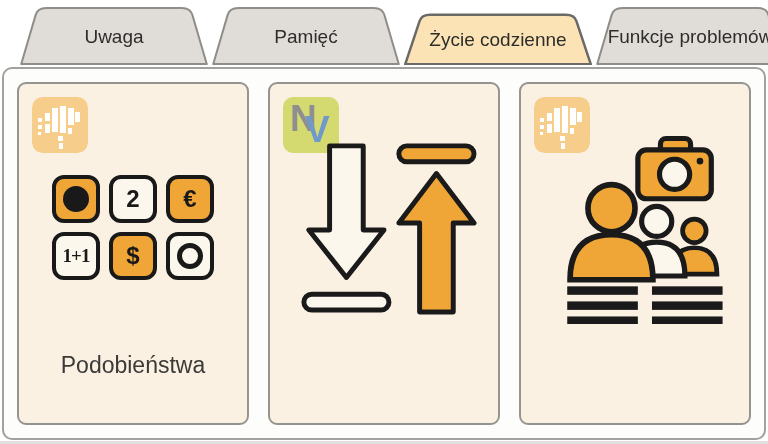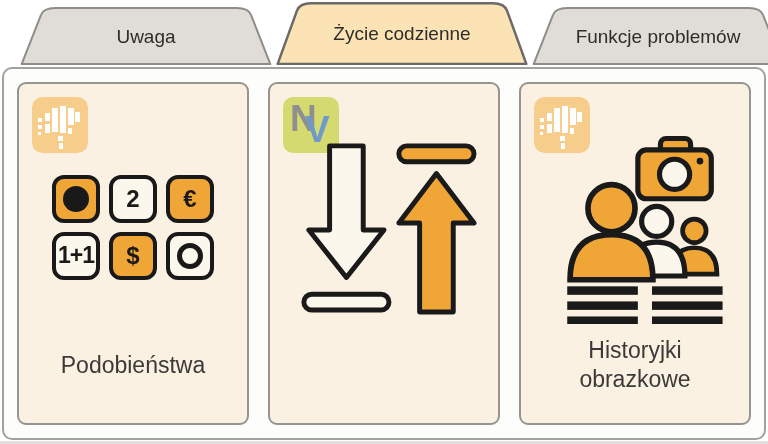--- a/index.html
+++ b/index.html
@@ -7,21 +7,21 @@
     width:768px;height:444px;position:relative;overflow:hidden;
     background:#FFFFFF;
     font-family:"Liberation Sans", sans-serif;
   }
   
   .tabs{
     position:absolute;top:0;left:20px;width:764px;height:65px;
     display:flex;gap:4px;align-items:flex-end;
   }
   .tab{flex:1 1 0;height:59px;position:relative;cursor:pointer;}
-  .tab.active{height:64px;}
+  .tab.active{height:52px;}
   .tab svg{position:absolute;inset:0;width:100%;height:100%;}
   .tab .shape{fill:#E0DDD8;stroke:#8F8D89;stroke-width:2;stroke-linejoin:round;}
   .tab.active .shape{fill:#FBE3B6;stroke:#6C6A67;stroke-width:2.5;}
   .tab-label{
     position:absolute;inset:0;display:flex;align-items:center;justify-content:center;
     text-align:center;font-size:19px;line-height:1.12;color:#2E2D2B;padding:2px 10px 0 10px;
   }
   
   .panel{
     position:absolute;top:67px;left:2px;width:764px;height:373px;
@@ -52,37 +52,43 @@
   }
   
   .tile-grid{display:grid;grid-template-columns:repeat(3,48px);gap:9px;}
   .tile{
     width:48px;height:48px;border:4px solid #191919;border-radius:12px;
     box-sizing:border-box;display:flex;align-items:center;justify-content:center;
     font-weight:bold;font-size:24px;color:#191919;
   }
   .tile.orange{background:#F0A636;}
   .tile.light{background:#FCF7EC;}
-  .tile.small-text{font-size:23px;letter-spacing:-1px;}
+  .tile.small-text{font-size:19px;letter-spacing:-1px;font-family:Liberation Serif, serif;}
   .dot{width:26px;height:26px;background:#191919;border-radius:50%;}
   .ring{width:26px;height:26px;border:5px solid #191919;border-radius:50%;box-sizing:border-box;}
 </style>
 </head>
 <body>
 
 <div class="tabs">
 
   <div class="tab">
     <svg viewBox="0 0 150 60" preserveAspectRatio="none">
       <path class="shape" vector-effect="non-scaling-stroke" d="M 1 59 L 12.5 9 Q 14 2 21 2 L 129 2 Q 136 2 137.5 9 L 149 59 Z"></path>
     </svg>
     <div class="tab-label">Uwaga</div>
   </div>
 
 
+  <div class="tab">
+    <svg viewBox="0 0 150 60" preserveAspectRatio="none">
+      <path class="shape" vector-effect="non-scaling-stroke" d="M 1 59 L 12.5 9 Q 14 2 21 2 L 129 2 Q 136 2 137.5 9 L 149 59 Z"></path>
+    </svg>
+    <div class="tab-label">Pamięć</div>
+  </div>
 
   <div class="tab active">
     <svg viewBox="0 0 150 60" preserveAspectRatio="none">
       <path class="shape" vector-effect="non-scaling-stroke" d="M 1 59 L 12.5 9 Q 14 2 21 2 L 129 2 Q 136 2 137.5 9 L 149 59 Z"></path>
     </svg>
     <div class="tab-label">Życie codzienne</div>
   </div>
 
   <div class="tab">
     <svg viewBox="0 0 150 60" preserveAspectRatio="none">
@@ -185,19 +191,17 @@
         <g fill="#1A1A1A">
           <rect x="25" y="165" width="75" height="9"></rect>
           <rect x="25" y="181" width="75" height="9"></rect>
           <rect x="25" y="197" width="75" height="9"></rect>
           <rect x="115" y="165" width="75" height="9"></rect>
           <rect x="115" y="181" width="75" height="9"></rect>
           <rect x="115" y="197" width="75" height="9"></rect>
         </g>
       </svg>
     </div>
-    <div class="card-label">Historyjki
-obrazkowe</div>
   </div>
 
 </div>
 
 <div class="bottom-edge"></div>
 
 </body></html>

